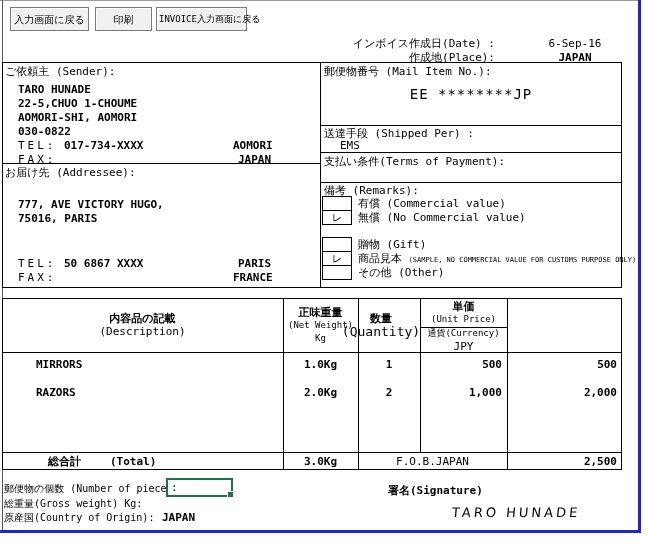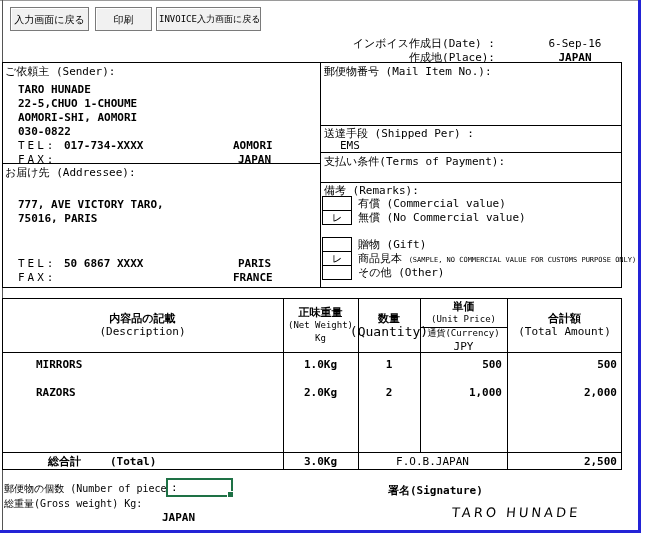--- a/index.html
+++ b/index.html
@@ -33,21 +33,21 @@
 </head>
 <body>
 
 <div class="page">
 
   <div class="hl" style="left:0;top:0;width:641px;background:#9a9a9a;"></div>
   <div class="vl" style="left:2px;top:0;height:531px;background:#555;"></div>
 
   <button class="btn" style="left:10px;width:79px;">入力画面に戻る</button>
   <button class="btn" style="left:95px;width:57px;">印刷</button>
-  <button class="btn" style="left:156px;width:105px;font-size:9px;">INVOICE入力画面に戻る</button>
+  <button class="btn" style="left:156px;width:91px;font-size:9px;">INVOICE入力画面に戻る</button>
 
   <div class="t r" style="left:280px;top:37px;width:215px;">インボイス作成日(Date) :</div>
   <div class="t c" style="left:515px;top:37px;width:120px;">6-Sep-16</div>
   <div class="t r" style="left:280px;top:51px;width:215px;">作成地(Place):</div>
   <div class="t c b" style="left:515px;top:51px;width:120px;">JAPAN</div>
 
   <div class="rect" style="left:2px;top:62px;width:620px;height:226px;"></div>
   <div class="vl" style="left:320px;top:62px;height:226px;"></div>
   <div class="hl" style="left:2px;top:163px;width:318px;"></div>
   <div class="hl" style="left:320px;top:125px;width:302px;"></div>
@@ -59,29 +59,30 @@
   <div class="t b" style="left:18px;top:97px;">22-5,CHUO 1-CHOUME</div>
   <div class="t b" style="left:18px;top:111px;">AOMORI-SHI, AOMORI</div>
   <div class="t b" style="left:18px;top:125px;">030-0822</div>
   <div class="t sp" style="left:18px;top:139px;">TEL:</div>
   <div class="t b" style="left:64px;top:139px;">017-734-XXXX</div>
   <div class="t b" style="left:233px;top:139px;">AOMORI</div>
   <div class="t sp" style="left:18px;top:153px;">FAX:</div>
   <div class="t b" style="left:238px;top:153px;">JAPAN</div>
 
   <div class="t" style="left:5px;top:166px;">お届け先 (Addressee):</div>
-  <div class="t b" style="left:18px;top:198px;">777, AVE VICTORY TARO,</div>
+  <div class="t b" style="left:18px;top:198px;">777, AVE VICTORY HUGO,</div>
   <div class="t b" style="left:18px;top:212px;">75016, PARIS</div>
   <div class="t sp" style="left:18px;top:257px;">TEL:</div>
   <div class="t b" style="left:64px;top:257px;">50 6867 XXXX</div>
   <div class="t b" style="left:238px;top:257px;">PARIS</div>
   <div class="t sp" style="left:18px;top:271px;">FAX:</div>
   <div class="t b" style="left:233px;top:271px;">FRANCE</div>
 
   <div class="t" style="left:324px;top:65px;">郵便物番号 (Mail Item No.):</div>
+  <div class="mailno c" style="left:320px;top:86px;width:302px;">EE ********JP</div>
   <div class="t" style="left:324px;top:127px;">送達手段 (Shipped Per) :</div>
   <div class="t" style="left:340px;top:139px;">EMS</div>
   <div class="t" style="left:324px;top:155px;">支払い条件(Terms of Payment):</div>
 
   <div class="t" style="left:324px;top:184px;">備考 (Remarks):</div>
   <div class="cb" style="top:196px;"></div>
   <div class="t" style="left:358px;top:197px;">有償 (Commercial value)</div>
   <div class="cb" style="top:210px;">レ</div>
   <div class="t" style="left:358px;top:211px;">無償 (No Commercial value)</div>
   <div class="cb" style="top:237px;"></div>
@@ -102,35 +103,31 @@
 
   <div class="hcell" style="left:2px;top:298px;width:281px;height:54px;">
     <span class="b">内容品の記載</span>
     <span>(Description)</span>
   </div>
   <div class="hcell" style="left:283px;top:298px;width:75px;height:54px;">
     <span class="b">正味重量</span>
     <span style="font-size:9px;">(Net Weight)</span>
     <span style="font-size:9px;">Kg</span>
   </div>
-  <div class="hcell" style="left:358px;top:298px;width:62px;height:54px;">
+  <div class="hcell" style="left:350px;top:298px;width:62px;height:54px;">
     <span class="b">数量</span>
     <span style="font-size:13px;">(Quantity)</span>
   </div>
   <div class="hcell" style="left:420px;top:298px;width:87px;height:29px;">
     <span class="b">単価</span>
     <span style="font-size:9px;">(Unit Price)</span>
   </div>
   <div class="hcell" style="left:420px;top:327px;width:87px;height:25px;">
     <span style="font-size:9px;">通貨(Currency)</span>
     <span>JPY</span>
-  </div>
-  <div class="hcell" style="left:507px;top:298px;width:115px;height:54px;">
-    <span class="b">合計額</span>
-    <span>(Total Amount)</span>
   </div>
 
   <div class="t b" style="left:36px;top:358px;">MIRRORS</div>
   <div class="t b c" style="left:283px;top:358px;width:75px;">1.0Kg</div>
   <div class="t b c" style="left:358px;top:358px;width:62px;">1</div>
   <div class="t b r" style="left:420px;top:358px;width:82px;">500</div>
   <div class="t b r" style="left:507px;top:358px;width:110px;">500</div>
 
   <div class="t b" style="left:36px;top:386px;">RAZORS</div>
   <div class="t b c" style="left:283px;top:386px;width:75px;">2.0Kg</div>
@@ -143,20 +140,21 @@
   <div class="t b c" style="left:283px;top:455px;width:75px;">3.0Kg</div>
   <div class="t c" style="left:358px;top:455px;width:149px;">F.O.B.JAPAN</div>
   <div class="t b r" style="left:507px;top:455px;width:110px;">2,500</div>
 
   <div class="t" style="left:4px;top:482px;font-size:10px;">郵便物の個数 (Number of pieces)</div>
   <div class="grn" style="left:166px;top:478px;width:67px;height:19px;">
     <span class="t" style="left:3px;top:1px;">:</span>
     <span class="grnhandle"></span>
   </div>
   <div class="t" style="left:4px;top:497px;font-size:10px;">総重量(Gross weight) Kg:</div>
+  <div class="t" style="left:4px;top:511px;font-size:10px;">原産国(Country of Origin):</div>
   <div class="t b" style="left:162px;top:511px;">JAPAN</div>
   <div class="t b" style="left:388px;top:484px;">署名(Signature)</div>
   <div class="sig" style="left:452px;top:505px;">TARO HUNADE</div>
 
   <div class="blue" style="left:0;top:530px;width:641px;height:3px;"></div>
   <div class="blue" style="left:638px;top:0;width:3px;height:533px;"></div>
 
 </div>
 
 </body></html>

